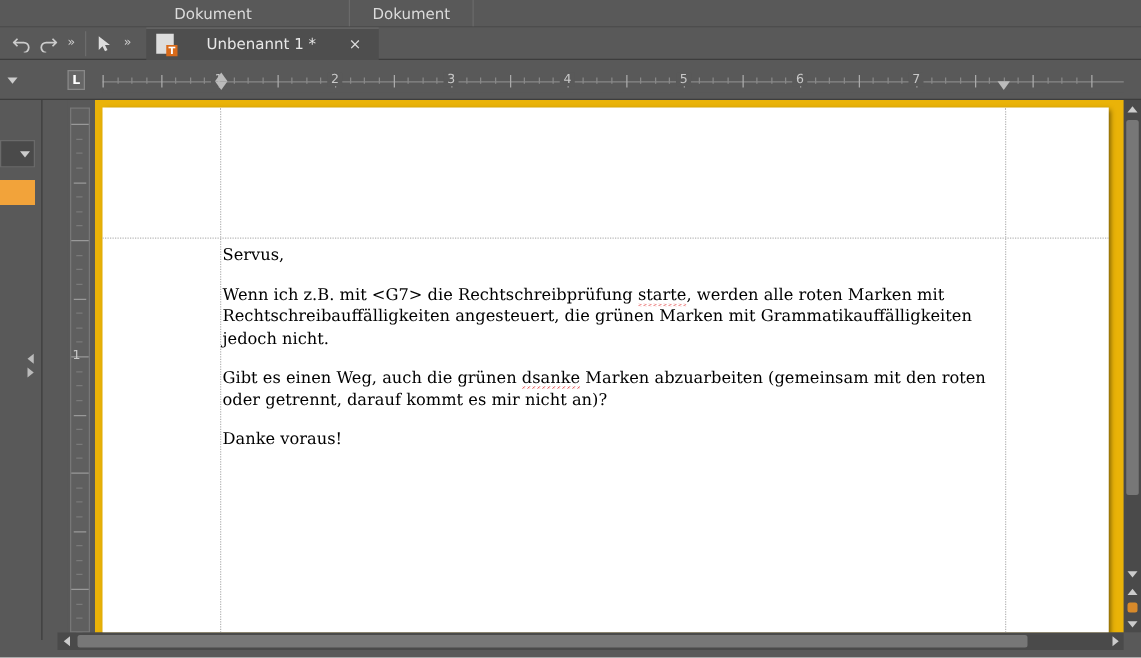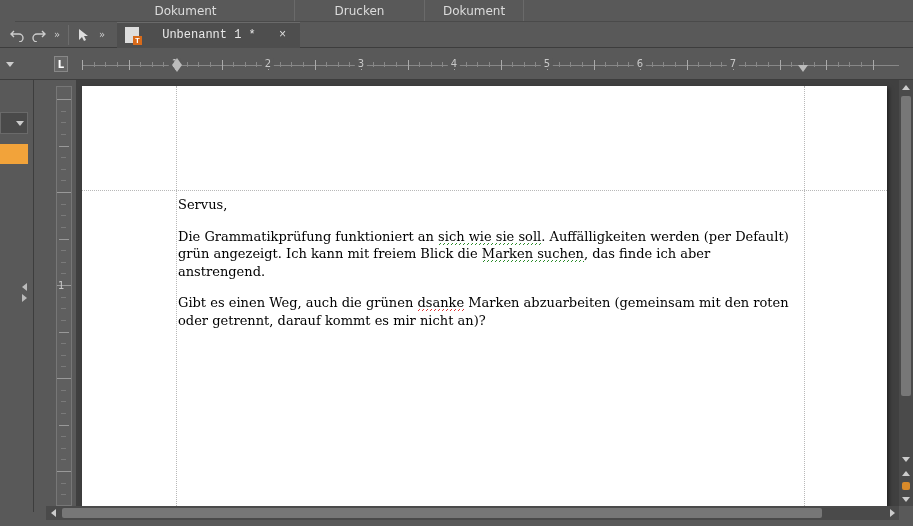--- a/index.html
+++ b/index.html
@@ -8,21 +8,21 @@
     font-family: "DejaVu Sans", Arial, sans-serif;
     font-size: 12px;
     background: #595959;
     overflow: hidden;
     position: relative;
     color: #e0e0e0;
   }
 
   
   .menubar {
-    position: absolute; left: 15px; top: 0; right: 0; height: 22px;
+    position: absolute; left: 0; top: 0; right: 0; height: 22px;
     background: #595959;
     display: flex;
     border-bottom: 1px solid #4a4a4a;
   }
   .menubar .menu-item {
     padding: 4px 18px; text-align: center; color: #dcdcdc;
     border-right: 1px solid #6a6a6a;
   }
   .menubar .menu-item.first { min-width: 280px; padding-left: 80px; text-align:center;}
   .menubar .menu-item.w { min-width: 130px; }
@@ -36,21 +36,20 @@
   }
   .tool-btn {
     width: 22px; height: 22px; display:flex; align-items:center; justify-content:center;
     color:#ccc;
   }
   .divider-v { width:1px; height:20px; background:#6c6c6c; margin:0 4px;}
   .tab {
     height: 26px; display:flex; align-items:center; gap:10px;
     background: #4e4e4e; padding: 0 14px 0 8px; margin-left: 8px;
     border-top: 1px solid #6a6a6a;
-    font-family: Liberation Mono, monospace;
   }
   .tab .doc-icon {
     width:14px; height:16px; background:#ddd; position:relative;
   }
   .tab .doc-icon::after {
     content:"T"; position:absolute; bottom:-2px; right:-3px;
     background:#d86a1a; color:#fff; font-size:8px; font-weight:bold;
     width:9px; height:9px; line-height:9px; text-align:center;
   }
   .tab .title { min-width: 120px; text-align:center; color:#e8e8e8;}
@@ -135,21 +134,21 @@
     transform: translateY(-50%);
   }
   .vruler .tick {
     position:absolute; left:5px; width:10px; height:1px; background:#999;
   }
   .vruler .tick.minor{ left:7px; width:5px; background:#7a7a7a;}
 
   
   .viewport {
     position:absolute; left:76px; top:80px; right:14px; bottom:20px;
-    background:#404040; overflow:hidden;
+    background:#eab308; overflow:hidden;
   }
   .page {
     position:absolute; left:6px; top:6px; width:805px; height:700px;
     background:#fff; box-shadow: 2px 2px 4px rgba(0,0,0,.5);
   }
   .page .margin-guide-h { position:absolute; left:0; right:0; border-top:1px dotted #b8b8b8;}
   .page .margin-guide-v { position:absolute; top:0; bottom:0; border-left:1px dotted #b8b8b8;}
   .page-content {
     position:absolute; left:96px; top:110px; right:86px;
     font-family: "DejaVu Serif", Georgia, serif;
@@ -201,21 +200,20 @@
   .tri-up { width:0;height:0;border-left:4px solid transparent;border-right:4px solid transparent;border-bottom:5px solid #ccc; display:inline-block;}
   .tri-left { width:0;height:0;border-top:4px solid transparent;border-bottom:4px solid transparent;border-right:5px solid #ccc; display:inline-block;}
   .tri-right { width:0;height:0;border-top:4px solid transparent;border-bottom:4px solid transparent;border-left:5px solid #ccc; display:inline-block;}
 
 </style>
 </head>
 <body>
 
 <div class="menubar">
   <div class="menu-item first">Dokument</div>
-  <div class="menu-item w">Drucken</div>
   <div class="menu-item">Dokument</div>
 </div>
 
 <div class="toolbar">
   <div style="width:6px"></div>
   <div class="tool-btn">
     <svg width="14" height="14" viewBox="0 0 14 14">
         <path d="M4 3 L1 6 L4 9 M1 6 H9 A4 4 0 0 1 9 14" fill="none" stroke="#ccc" stroke-width="1.4"></path>
       </svg>
   </div>
@@ -381,25 +379,26 @@
   </div>
 
 <div class="viewport">
   <div class="page">
     <div class="margin-guide-h" style="top:104px"></div>
     <div class="margin-guide-v" style="left:94px"></div>
     <div class="margin-guide-v" style="right:82px"></div>
     <div class="page-content">
       <p><span>Servus,</span></p>
       <p>
-        <span>Die Grammatikprüfung funktioniert an </span><span class="sp-green">sich wie sie soll</span><span>. Auffälligkeiten werden (per Default) grün angezeigt. Ich kann mit freiem Blick die </span><span class="sp-green">Marken suchen</span><span>, das finde ich aber anstrengend.</span>
+        <span>Wenn ich z.B. mit &lt;G7&gt; die Rechtschreibprüfung </span><span class="sp-red">starte</span><span>, werden alle roten Marken mit Rechtschreibauffälligkeiten angesteuert, die grünen Marken mit Grammatikauffälligkeiten jedoch nicht.</span>
       </p>
       <p>
         <span>Gibt es einen Weg, auch die grünen </span><span class="sp-red">dsanke</span><span> Marken abzuarbeiten (gemeinsam mit den roten oder getrennt, darauf kommt es mir nicht an)?</span>
       </p>
+      <p><span>Danke voraus!</span></p>
     </div>
   </div>
 </div>
 
 <div class="vscroll">
   <div class="arrow">
       <span class="tri-up"></span>
     </div>
   <div class="thumb"></div>
   <div class="btm-arrows">

